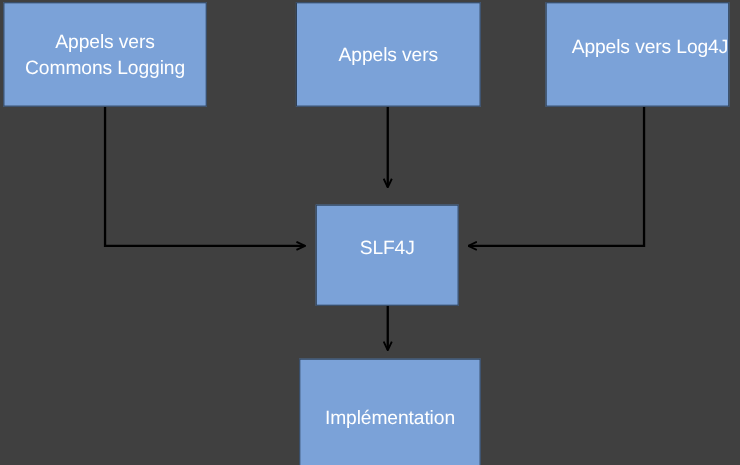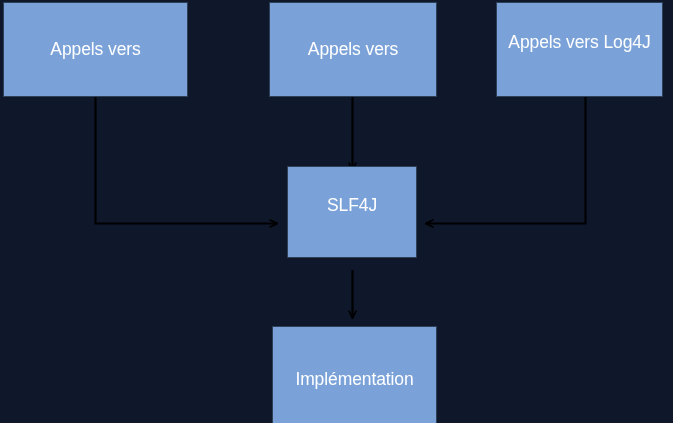--- a/index.html
+++ b/index.html
@@ -8,21 +8,21 @@
     padding: 0;
     background: #ffffff;
   }
   body {
     font-family: "Liberation Sans", sans-serif;
   }
   #diagram-canvas {
     position: relative;
     width: 673px;
     height: 423px;
-    background: #0f172a;
+    background: #404040;
     overflow: hidden;
   }
   #connector-layer {
     position: absolute;
     left: 0;
     top: 0;
     width: 673px;
     height: 423px;
     pointer-events: none;
   }
@@ -51,25 +51,26 @@
   #box-commons-logging {
     left: 3px;  top: 2px;  width: 185px; height: 95px;
   }
   #box-jul {
     left: 269px; top: 2px;  width: 168px; height: 95px;
   }
   #box-log4j {
     left: 496px; top: 2px;  width: 167px; height: 95px;
     justify-content: center;
     padding-bottom: 14px;
+    align-items: flex-end;
   }
 
   
   #box-slf4j-api {
-    left: 287px; top: 166px; width: 130px; height: 92px;
+    left: 287px; top: 186px; width: 130px; height: 92px;
     padding-bottom: 14px;
   }
 
   
   #box-implementation {
     left: 272px; top: 326px; width: 165px; height: 114px;
     padding-bottom: 8px;
   }
 </style>
 </head>
@@ -94,20 +95,21 @@
 
     <path d="M352.5,97 L352.5,170" fill="none" stroke="#000000" stroke-width="2.1" marker-end="url(#arrow-down)"></path>
 
     <path d="M585.5,97 L585.5,223.5 L426,223.5" fill="none" stroke="#000000" stroke-width="2.1" marker-end="url(#arrow-left)"></path>
 
     <path d="M352.5,270 L352.5,318" fill="none" stroke="#000000" stroke-width="2.1" marker-end="url(#arrow-down)"></path>
   </svg>
 
   <div class="node-box" id="box-commons-logging">
     <span class="line">Appels vers</span>
+    <span class="line">Commons Logging</span>
   </div>
 
   <div class="node-box" id="box-jul">
     <span class="line">Appels vers</span>
   </div>
 
   <div class="node-box" id="box-log4j">
     <span class="line">Appels vers Log4J</span>
   </div>
 

